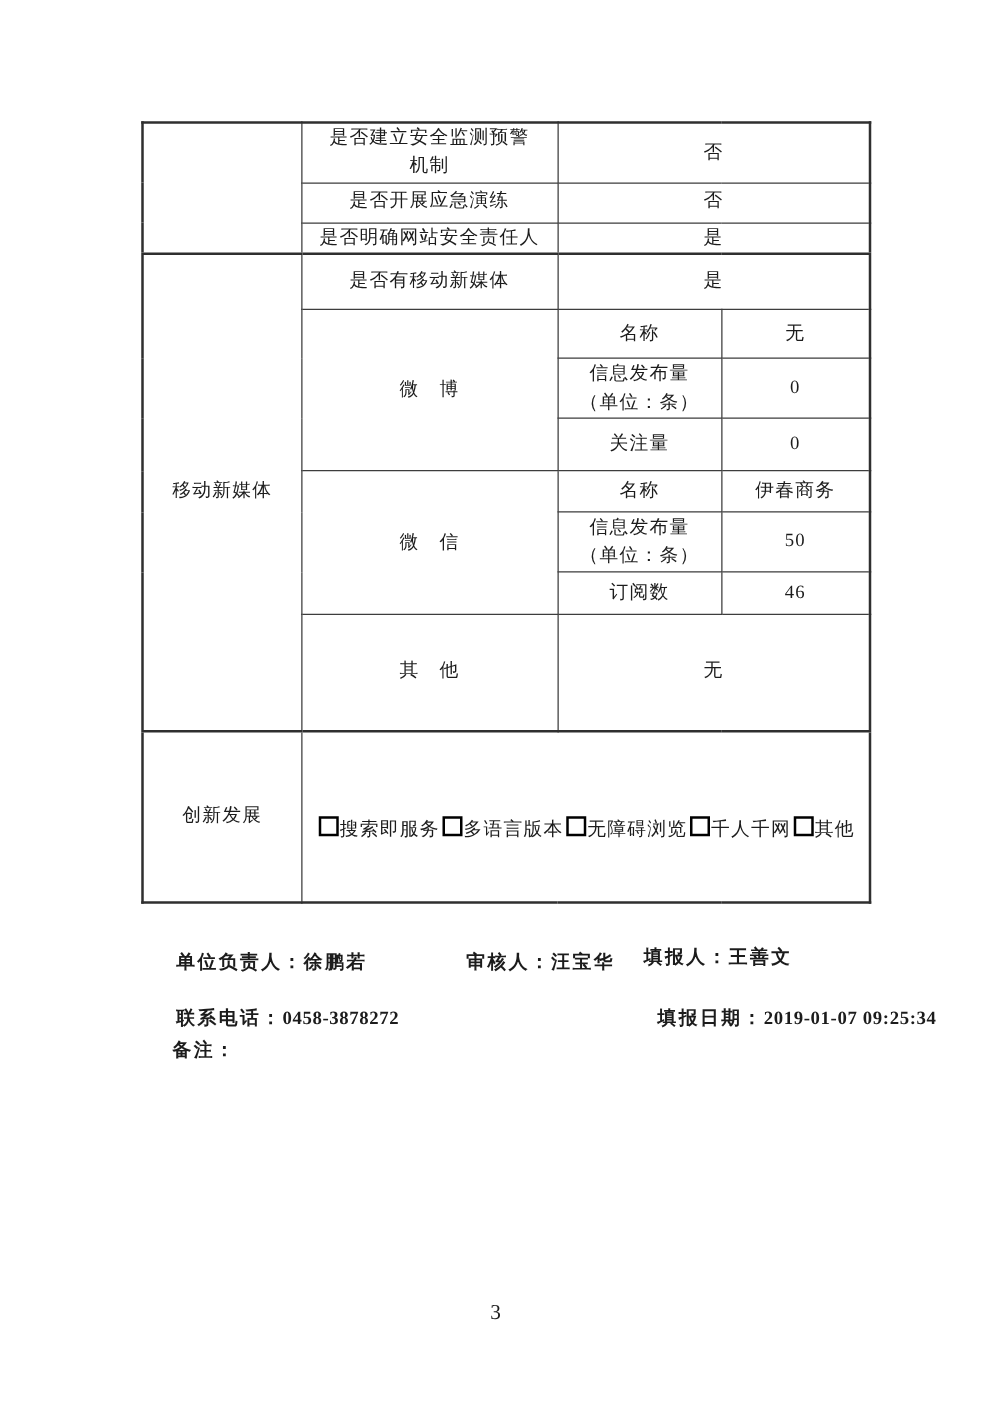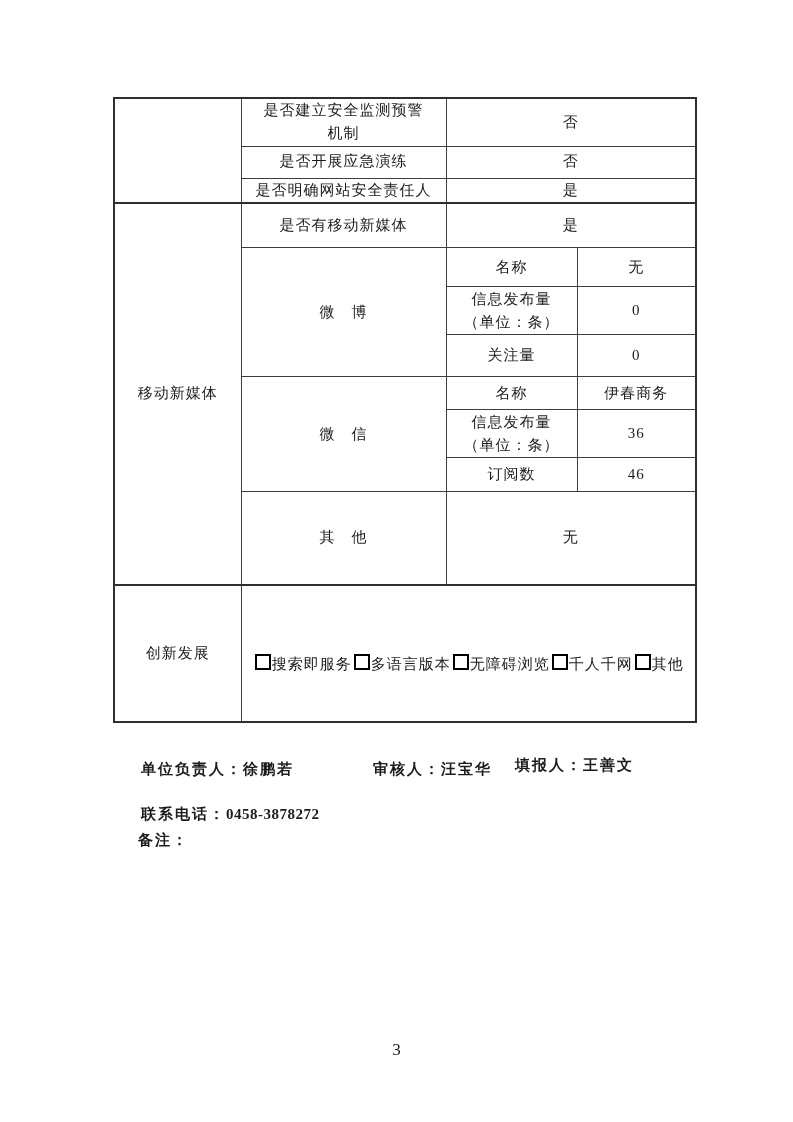--- a/index.html
+++ b/index.html
@@ -108,21 +108,21 @@
     </tr>
 
     <tr style="height:33px">
       <td rowspan="3">微　信</td>
       <td>名称</td>
       <td class="value">伊春商务</td>
     </tr>
     <tr style="height:48px">
       <td>信息发布量
 （单位：条）</td>
-      <td class="value">36</td>
+      <td class="value">50</td>
     </tr>
     <tr style="height:34px">
       <td>订阅数</td>
       <td class="value">46</td>
     </tr>
 
     <tr style="height:93px">
       <td>其　他</td>
       <td colspan="2" class="value">无</td>
     </tr>
@@ -142,20 +142,23 @@
   <div class="f-item" style="left:337px;top:760px">
     <span>审核人：</span><span>汪宝华</span>
   </div>
   <div class="f-item" style="left:479px;top:756px">
     <span>填报人：</span><span>王善文</span>
   </div>
 
   <div class="f-item" style="left:105px;top:805px">
     <span>联系电话：</span><span class="num">0458-3878272</span>
   </div>
+  <div class="f-item" style="left:490px;top:805px">
+    <span>填报日期：</span><span class="num">2019-01-07 09:25:34</span>
+  </div>
 
   <div class="f-item" style="left:102px;top:831px">
     <span>备注：</span>
   </div>
 
   <div id="page-num">3</div>
 
 </div>
 
 </body></html>

